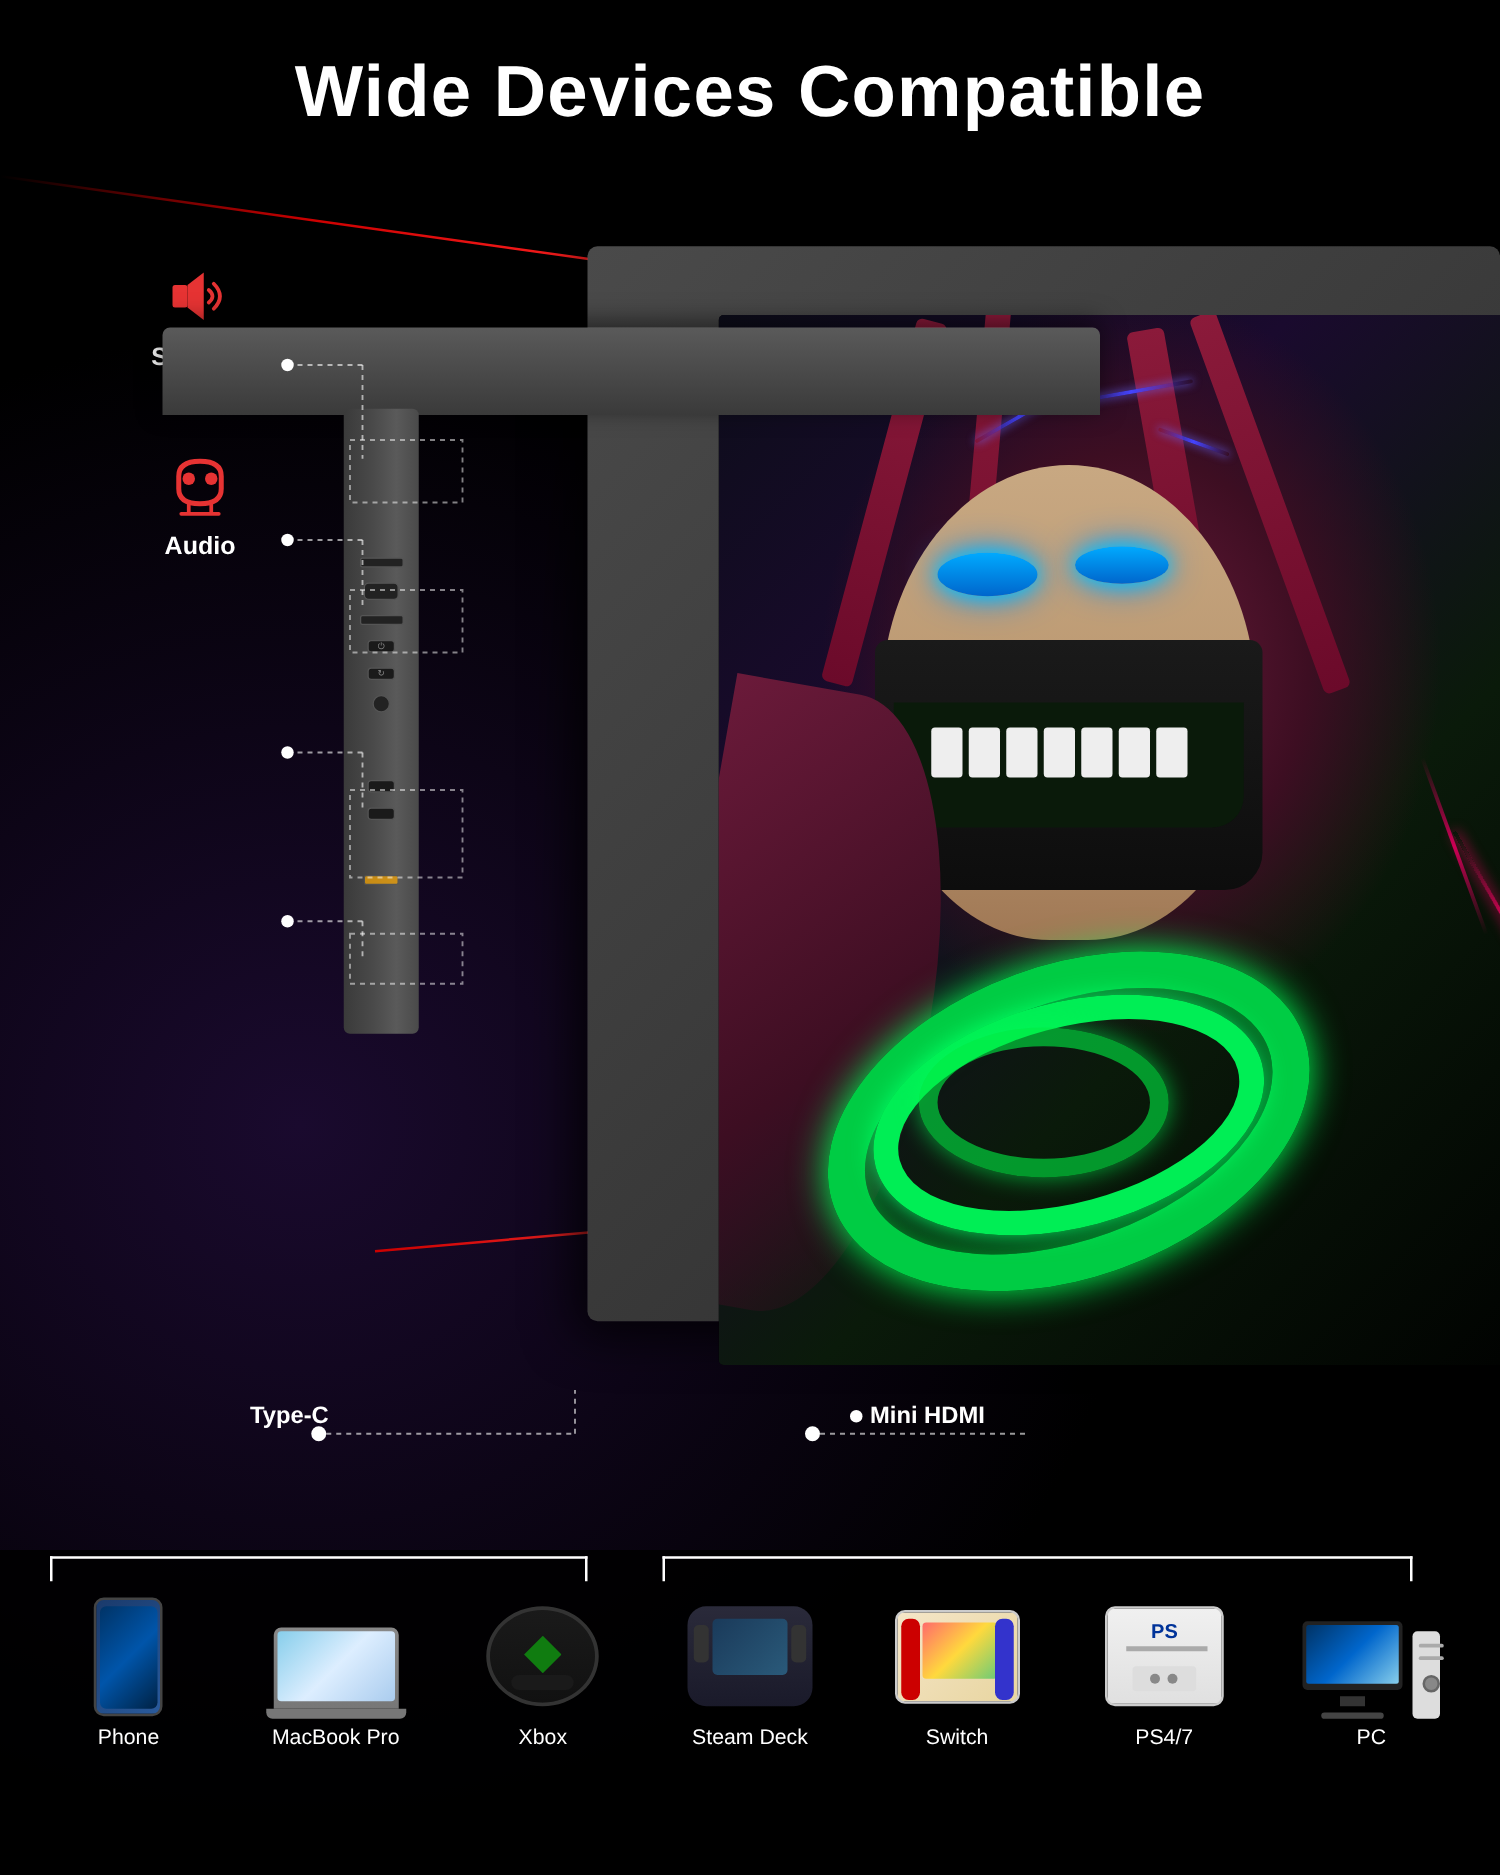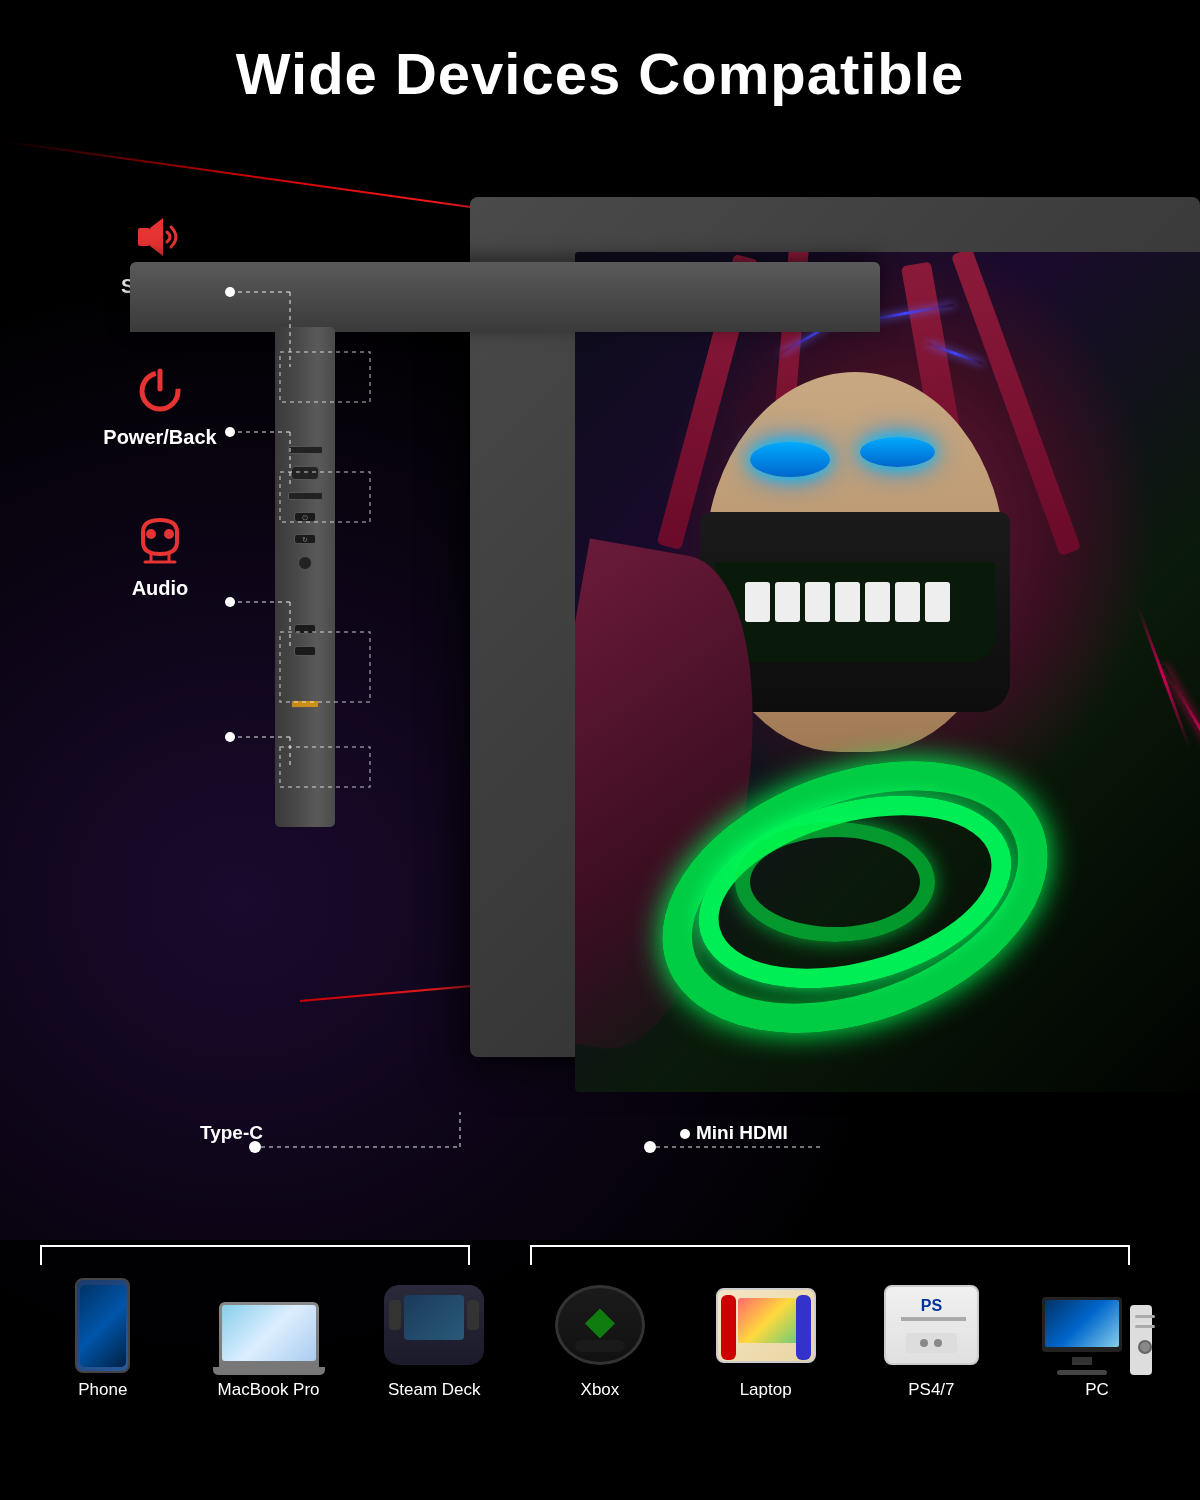--- a/index.html
+++ b/index.html
@@ -601,29 +601,20 @@
           <svg width="55" height="55" viewBox="0 0 55 55" xmlns="http://www.w3.org/2000/svg">
             <rect x="5" y="18" width="12" height="18" rx="2" fill="#e63333"></rect>
             <polygon points="17,18 30,8 30,46 17,36" fill="#e63333"></polygon>
             <path d="M34,22 Q40,27 34,32" stroke="#e63333" stroke-width="3" fill="none" stroke-linecap="round"></path>
             <path d="M38,17 Q48,27 38,37" stroke="#e63333" stroke-width="3" fill="none" stroke-linecap="round"></path>
           </svg>
         </div>
         <div class="label-text">Speaker</div>
       </div>
 
-      <div class="label-item">
-        <div class="label-icon red-icon">
-          <svg width="55" height="55" viewBox="0 0 55 55" xmlns="http://www.w3.org/2000/svg">
-            <circle cx="27" cy="30" r="18" fill="none" stroke="#e63333" stroke-width="5" stroke-dasharray="80 30"></circle>
-            <line x1="27" y1="10" x2="27" y2="28" stroke="#e63333" stroke-width="5" stroke-linecap="round"></line>
-          </svg>
-        </div>
-        <div class="label-text">Power/Back</div>
-      </div>
 
 
       <div class="label-item">
         <div class="label-icon red-icon">
           <svg width="55" height="55" viewBox="0 0 55 55" xmlns="http://www.w3.org/2000/svg">
             <path d="M10,20 Q10,8 27,8 Q44,8 44,20 L44,30 Q44,42 27,42 Q10,42 10,30 Z" fill="none" stroke="#e63333" stroke-width="4"></path>
             <circle cx="18" cy="22" r="5" fill="#e63333"></circle>
             <circle cx="36" cy="22" r="5" fill="#e63333"></circle>
             <path d="M18,42 L18,50 M36,42 L36,50 M12,50 L42,50" stroke="#e63333" stroke-width="3" stroke-linecap="round"></path>
           </svg>
@@ -771,48 +762,48 @@
           <div class="macbook-body">
             <div class="macbook-screen-inner"></div>
           </div>
           <div class="macbook-base"></div>
         </div>
         <div class="device-label">MacBook Pro</div>
       </div>
 
       <div class="device-item">
         <div class="device-img">
+          <div class="xbox-body">
+            <div class="xbox-logo"></div>
+            <div style="position:absolute; bottom:10px; left:50%; transform:translateX(-50%); width:50px; height:12px; background:#1a1a1a; border-radius:6px;"></div>
+          </div>
+        </div>
+        <div class="device-label">Xbox</div>
+      </div>
+
+      <div class="device-item">
+        <div class="device-img">
           <div class="steamdeck-body">
             <div class="steamdeck-screen"></div>
             <div class="steamdeck-btn-l"></div>
             <div class="steamdeck-btn-r"></div>
           </div>
         </div>
         <div class="device-label">Steam Deck</div>
-      </div>
-
-      <div class="device-item">
-        <div class="device-img">
-          <div class="xbox-body">
-            <div class="xbox-logo"></div>
-            <div style="position:absolute; bottom:10px; left:50%; transform:translateX(-50%); width:50px; height:12px; background:#1a1a1a; border-radius:6px;"></div>
-          </div>
-        </div>
-        <div class="device-label">Xbox</div>
       </div>
 
       <div class="device-item">
         <div class="device-img">
           <div class="switch-body">
             <div class="switch-joy-l"></div>
             <div class="switch-screen"></div>
             <div class="switch-joy-r"></div>
           </div>
         </div>
-        <div class="device-label">Laptop</div>
+        <div class="device-label">Switch</div>
       </div>
 
       <div class="device-item">
         <div class="device-img">
           <div class="ps-body">
             <div class="ps-logo">PS</div>
             <div class="ps-disk-slot"></div>
             <div style="position:absolute; bottom:10px; left:20px; right:20px; height:20px; background:#ddd; border-radius:3px; display:flex; align-items:center; justify-content:center;">
               <div style="width:8px; height:8px; background:#888; border-radius:50%; margin:0 3px;"></div>
               <div style="width:8px; height:8px; background:#888; border-radius:50%; margin:0 3px;"></div>

